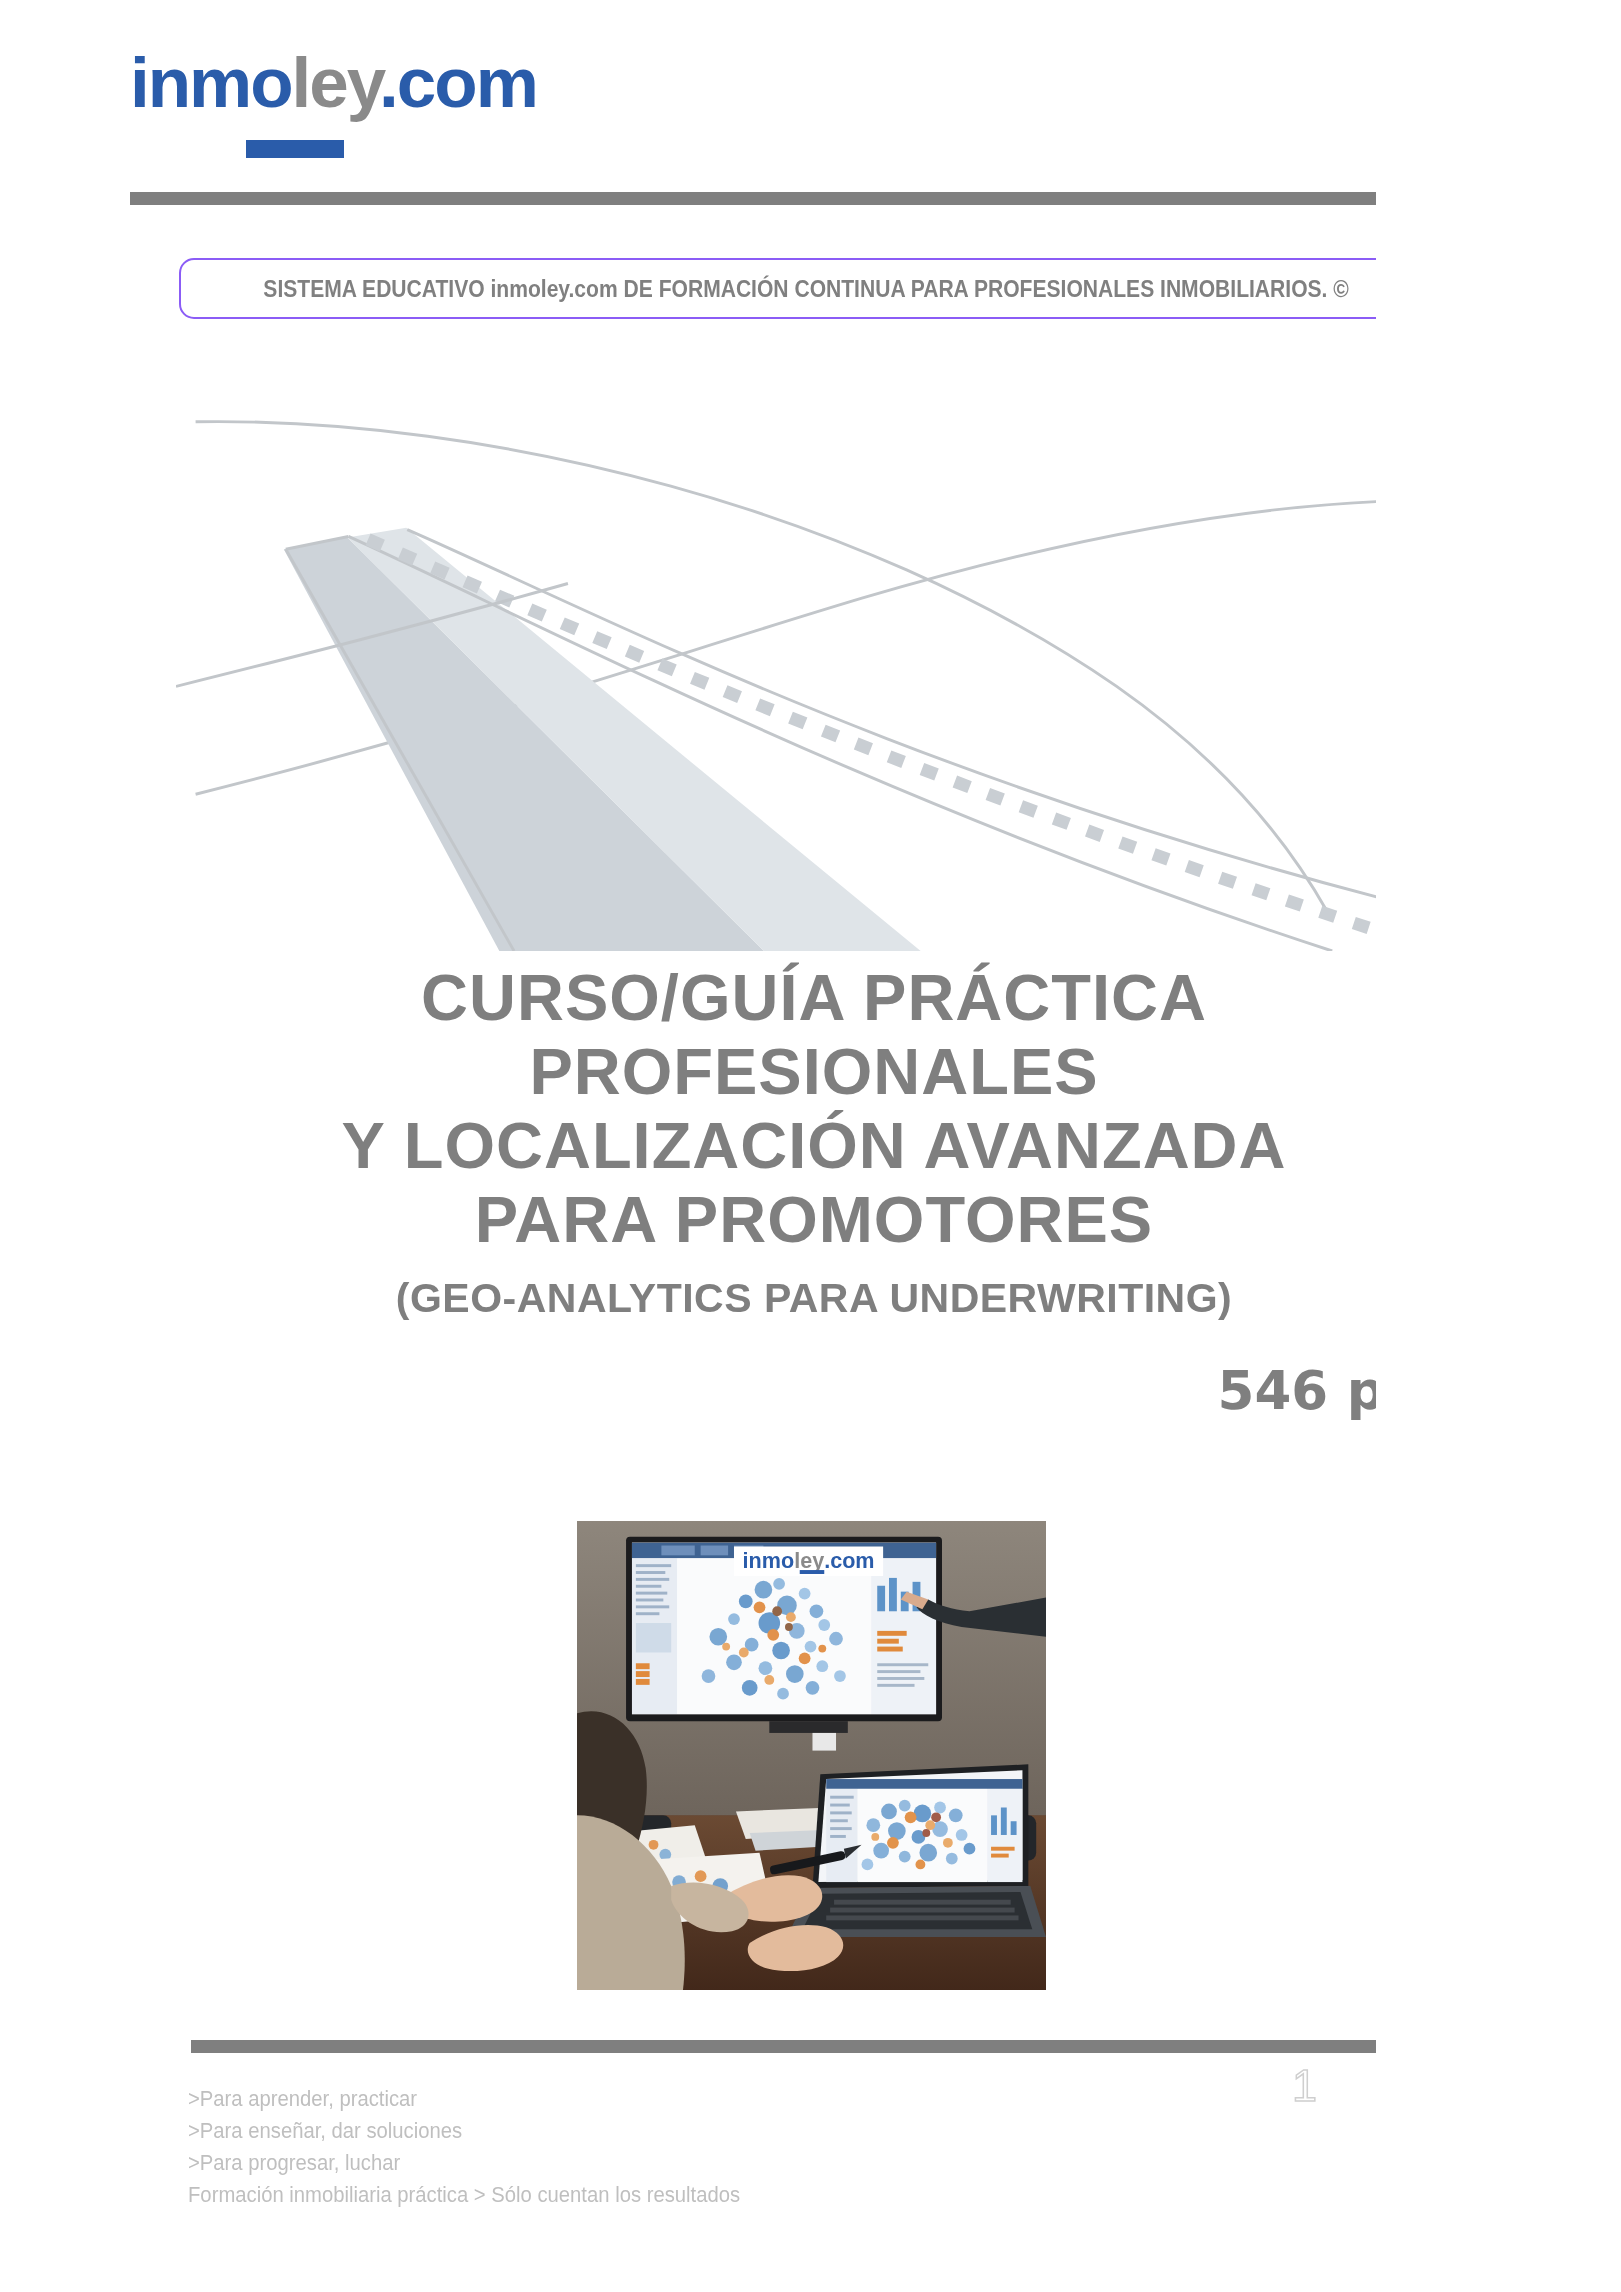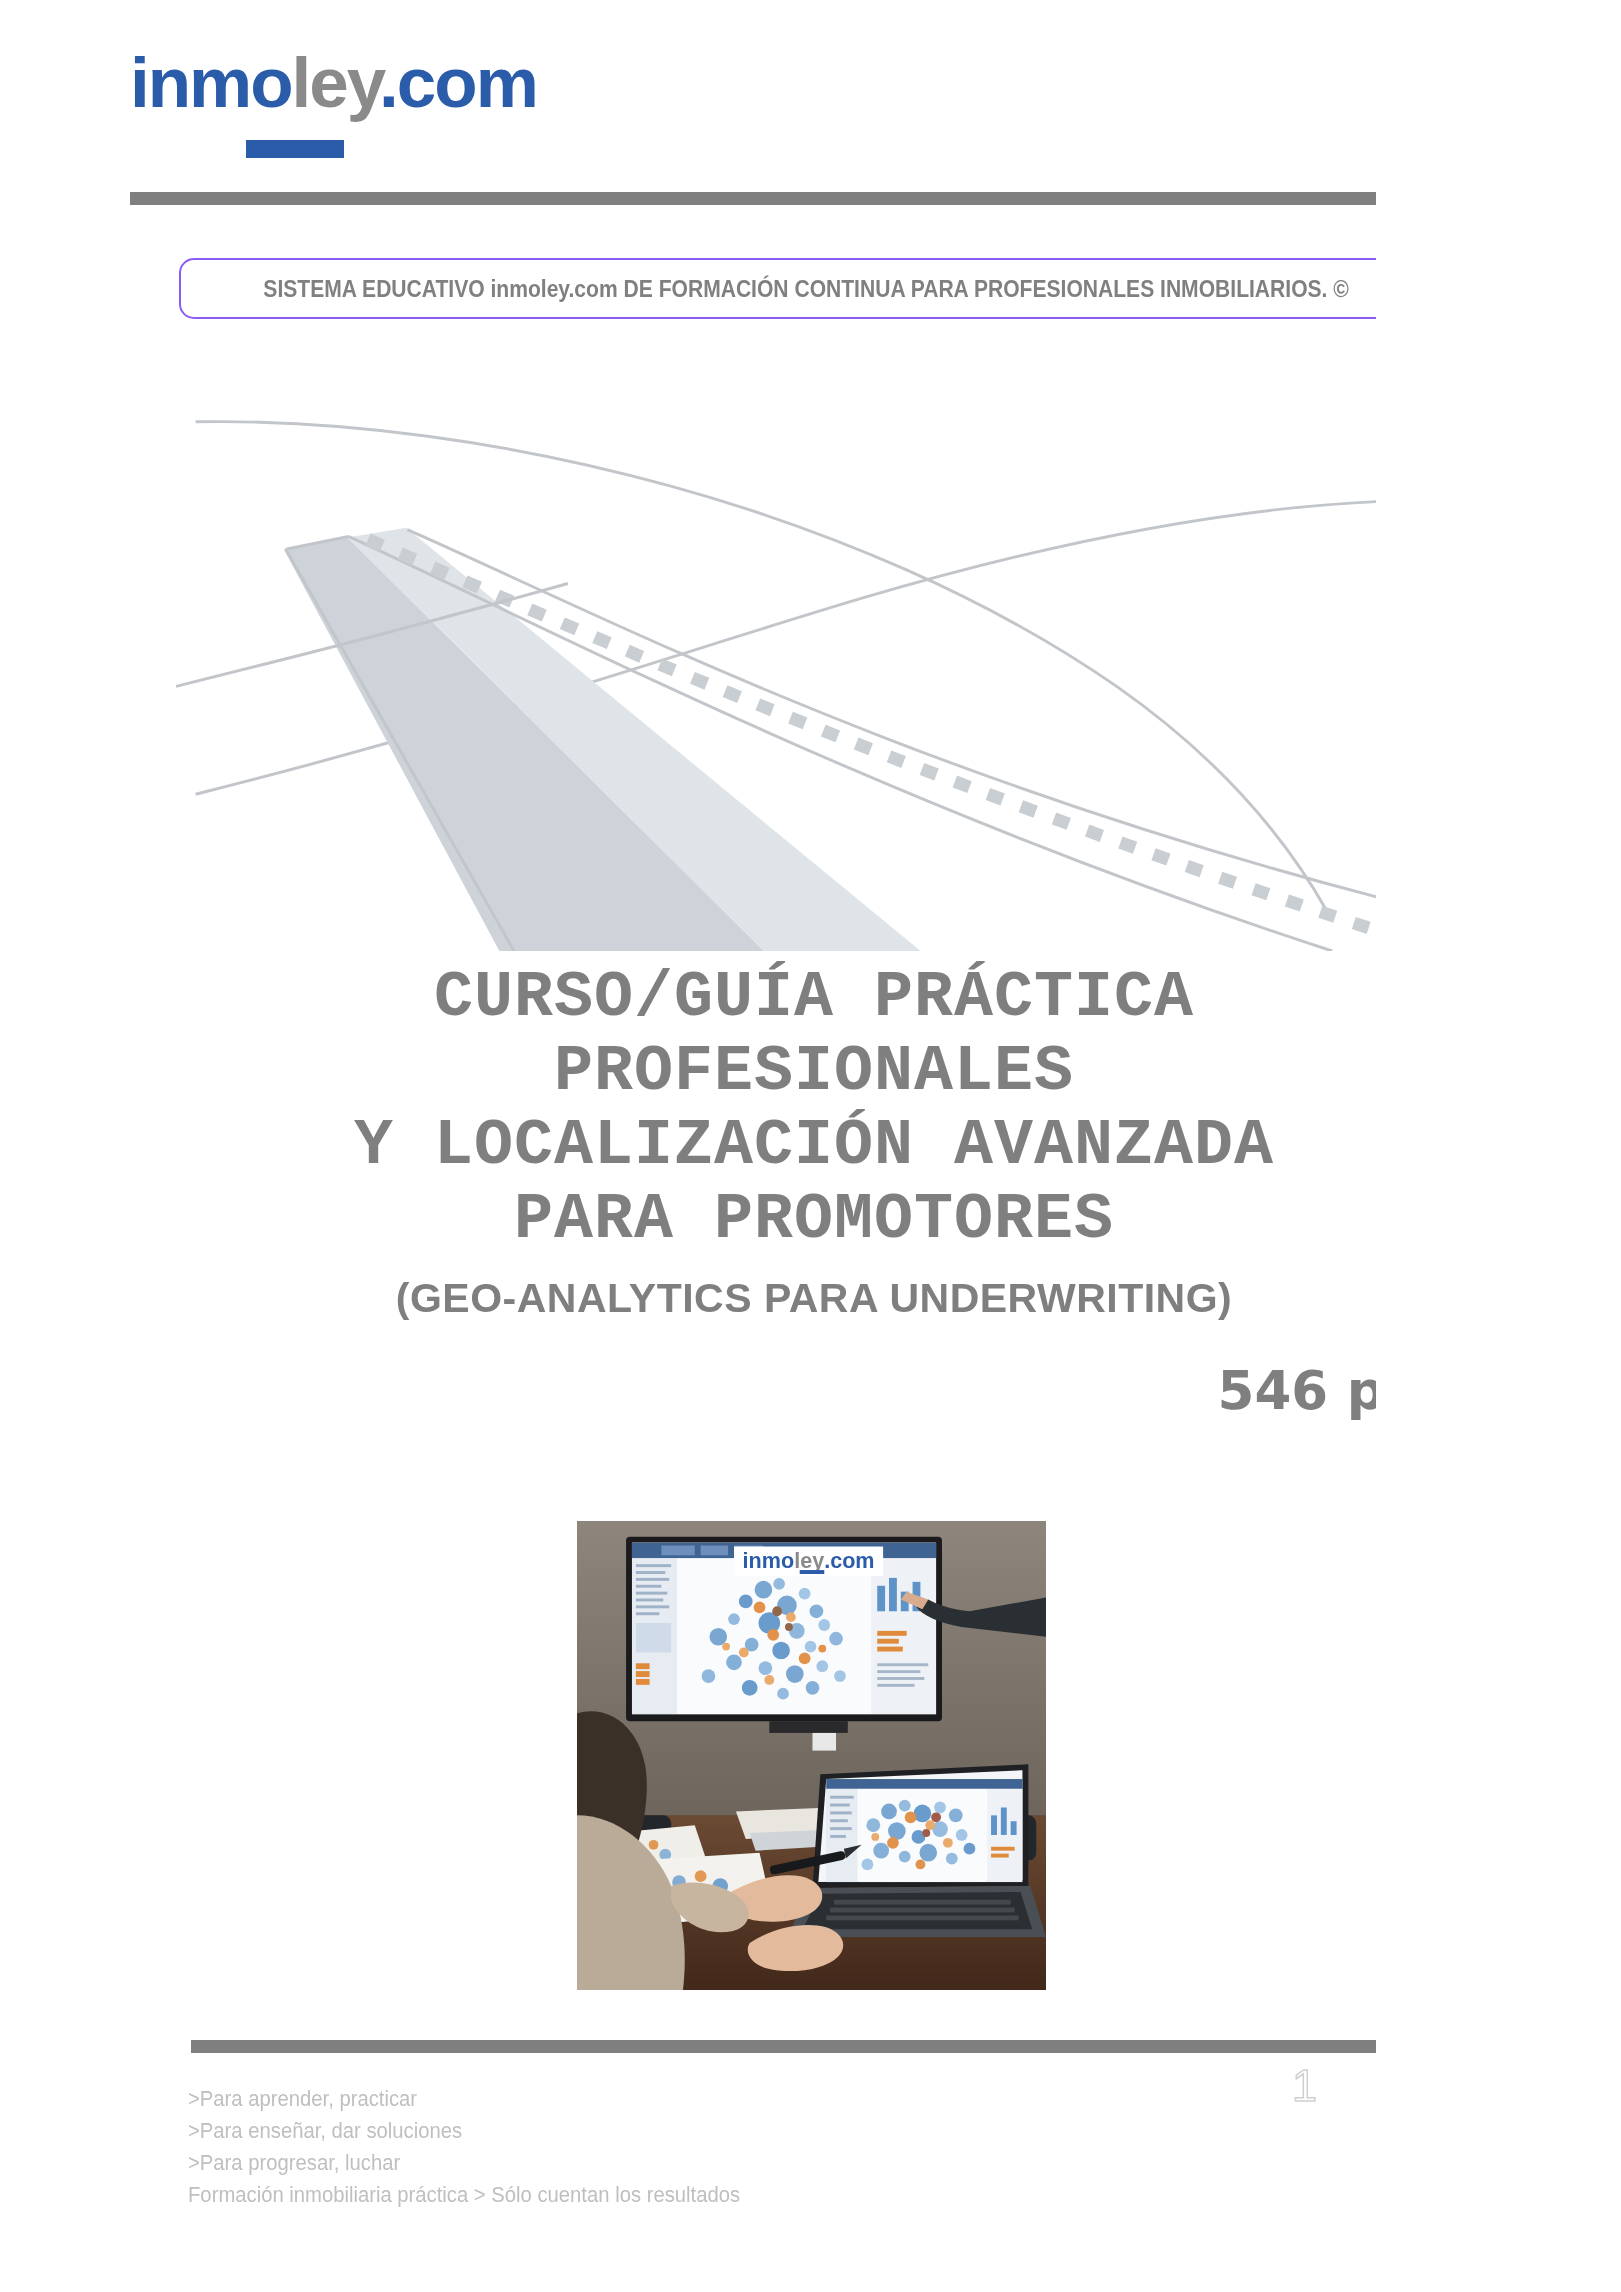--- a/index.html
+++ b/index.html
@@ -108,21 +108,21 @@
 
   
   .title-block {
     position: absolute;
     left: 118px;
     top: 961px;
     width: 1392px;
     text-align: center;
   }
   .title-line {
-    font-family: Liberation Mono, monospace;
+    font-family: Liberation Sans, sans-serif;
     font-weight: bold;
     font-size: 65px;
     line-height: 1.14;
     color: #7f7f7f;
     letter-spacing: 1px;
     white-space: nowrap;
   }
   .subtitle-line {
     font-family: "Liberation Sans", sans-serif;
     font-weight: bold;

